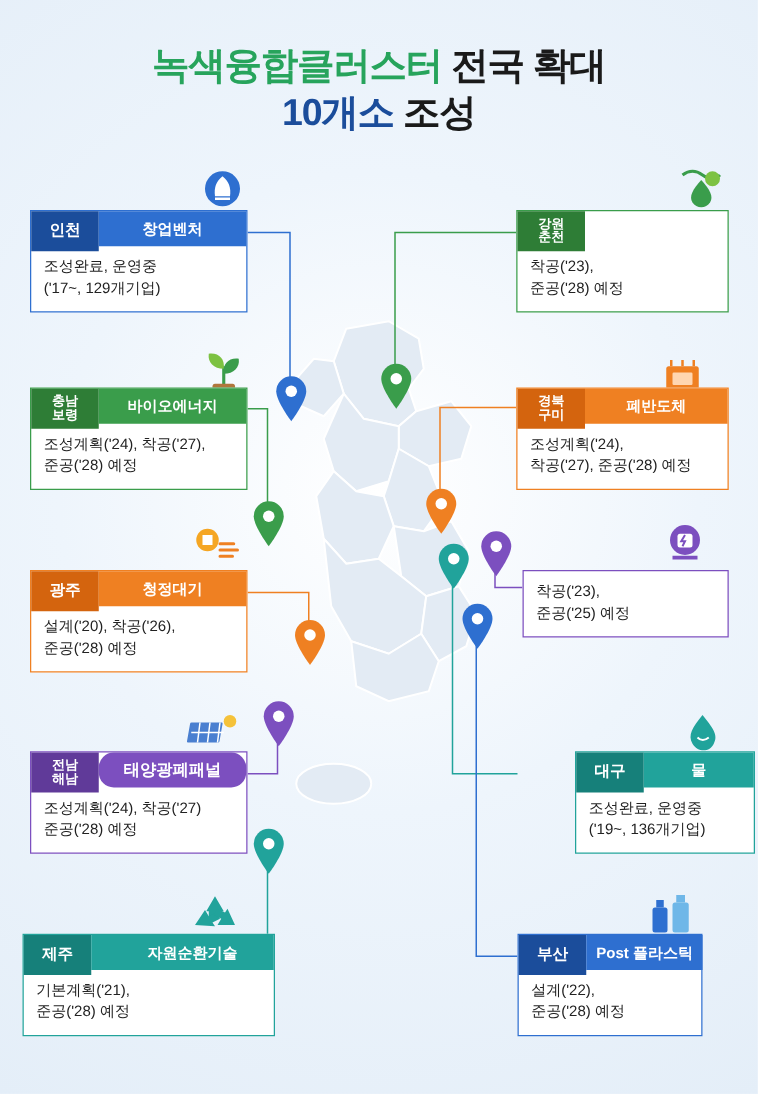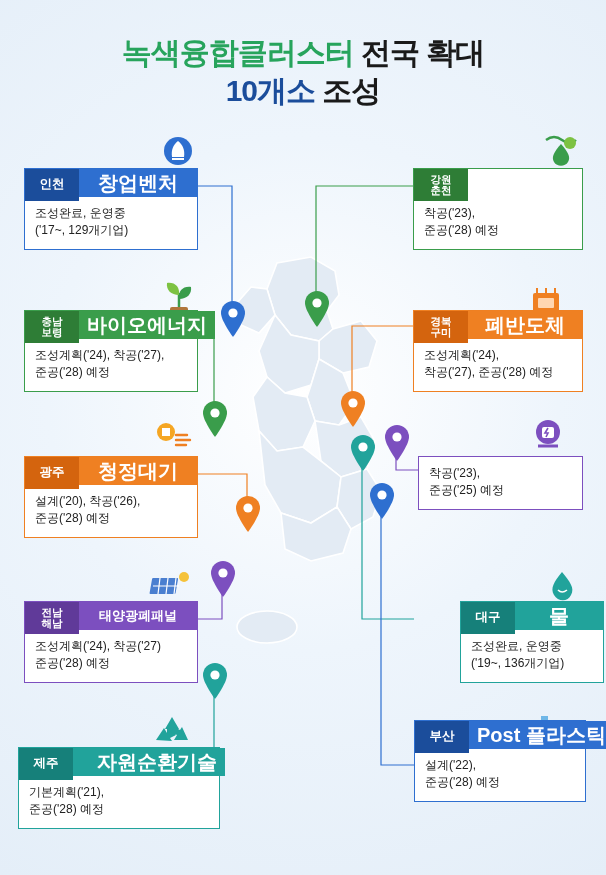--- a/index.html
+++ b/index.html
@@ -38,21 +38,21 @@
     display:flex;align-items:stretch;height:28px;color:#fff;
   }
   .card .reg{
     display:flex;align-items:center;justify-content:center;
     padding:16px 7px;font-size:12.5px;font-weight:bold;white-space:pre-line;
     text-align:center;line-height:1.05;min-width:40px;
   }
   .card .reg.two{font-size:10.5px;}
   .card .name{
     display:flex;align-items:center;justify-content:center;flex:1;
-    font-size:20px;font-weight:bold;padding:0 8px;white-space:nowrap;
+    font-size:12px;font-weight:bold;padding:0 8px;white-space:nowrap;
   }
   .card .body{
     padding:8px 10px 9px 10px;font-size:12px;color:#222;line-height:1.45;
     white-space:pre-line;
   }
   .card.bl{border-color:#2e6fd0;}
   .card.gr{border-color:#3a9d4b;}
   .card.og{border-color:#ef8022;}
   .card.pu{border-color:#7c4fbf;}
   .card.tl{border-color:#21a39b;}
@@ -268,21 +268,21 @@
 
 <div class="card pu" style="left:418px;top:456px;width:165px;">
   <div class="body">착공('23),
 준공('25) 예정</div>
 </div>
 
 <div class="card pu" style="left:24px;top:601px;width:174px;">
   <div class="hdr">
     <div class="reg two" style="background:#603a99;">전남
 해남</div>
-    <div class="name" style="background:#7c4fbf;font-size:13px;">태양광폐패널</div>
+    <div class="name" style="background:#7c4fbf;font-size:13px;border-radius:12px;">태양광폐패널</div>
   </div>
   <div class="body">조성계획('24), 착공('27)
 준공('28) 예정</div>
 </div>
 
 <div class="card tl" style="left:412px;top:601px;width:144px;margin-left:48px;">
   <div class="hdr">
     <div class="reg" style="background:#16807a;">대구</div>
     <div class="name" style="background:#21a39b;">물</div>
   </div>
@@ -292,20 +292,20 @@
 
 <div class="card tl" style="left:18px;top:747px;width:202px;">
   <div class="hdr">
     <div class="reg" style="background:#16807a;">제주</div>
     <div class="name" style="background:#21a39b;padding-left:24px;">자원순환기술</div>
   </div>
   <div class="body">기본계획('21),
 준공('28) 예정</div>
 </div>
 
-<div class="card bl" style="left:414px;top:720px;width:172px;">
+<div class="card bl" style="left:414px;top:747px;width:148px;">
   <div class="hdr">
     <div class="reg" style="background:#1b4d9b;">부산</div>
     <div class="name" style="background:#2e6fd0;">Post 플라스틱</div>
   </div>
   <div class="body">설계('22),
 준공('28) 예정</div>
 </div>
 
 </body></html>

